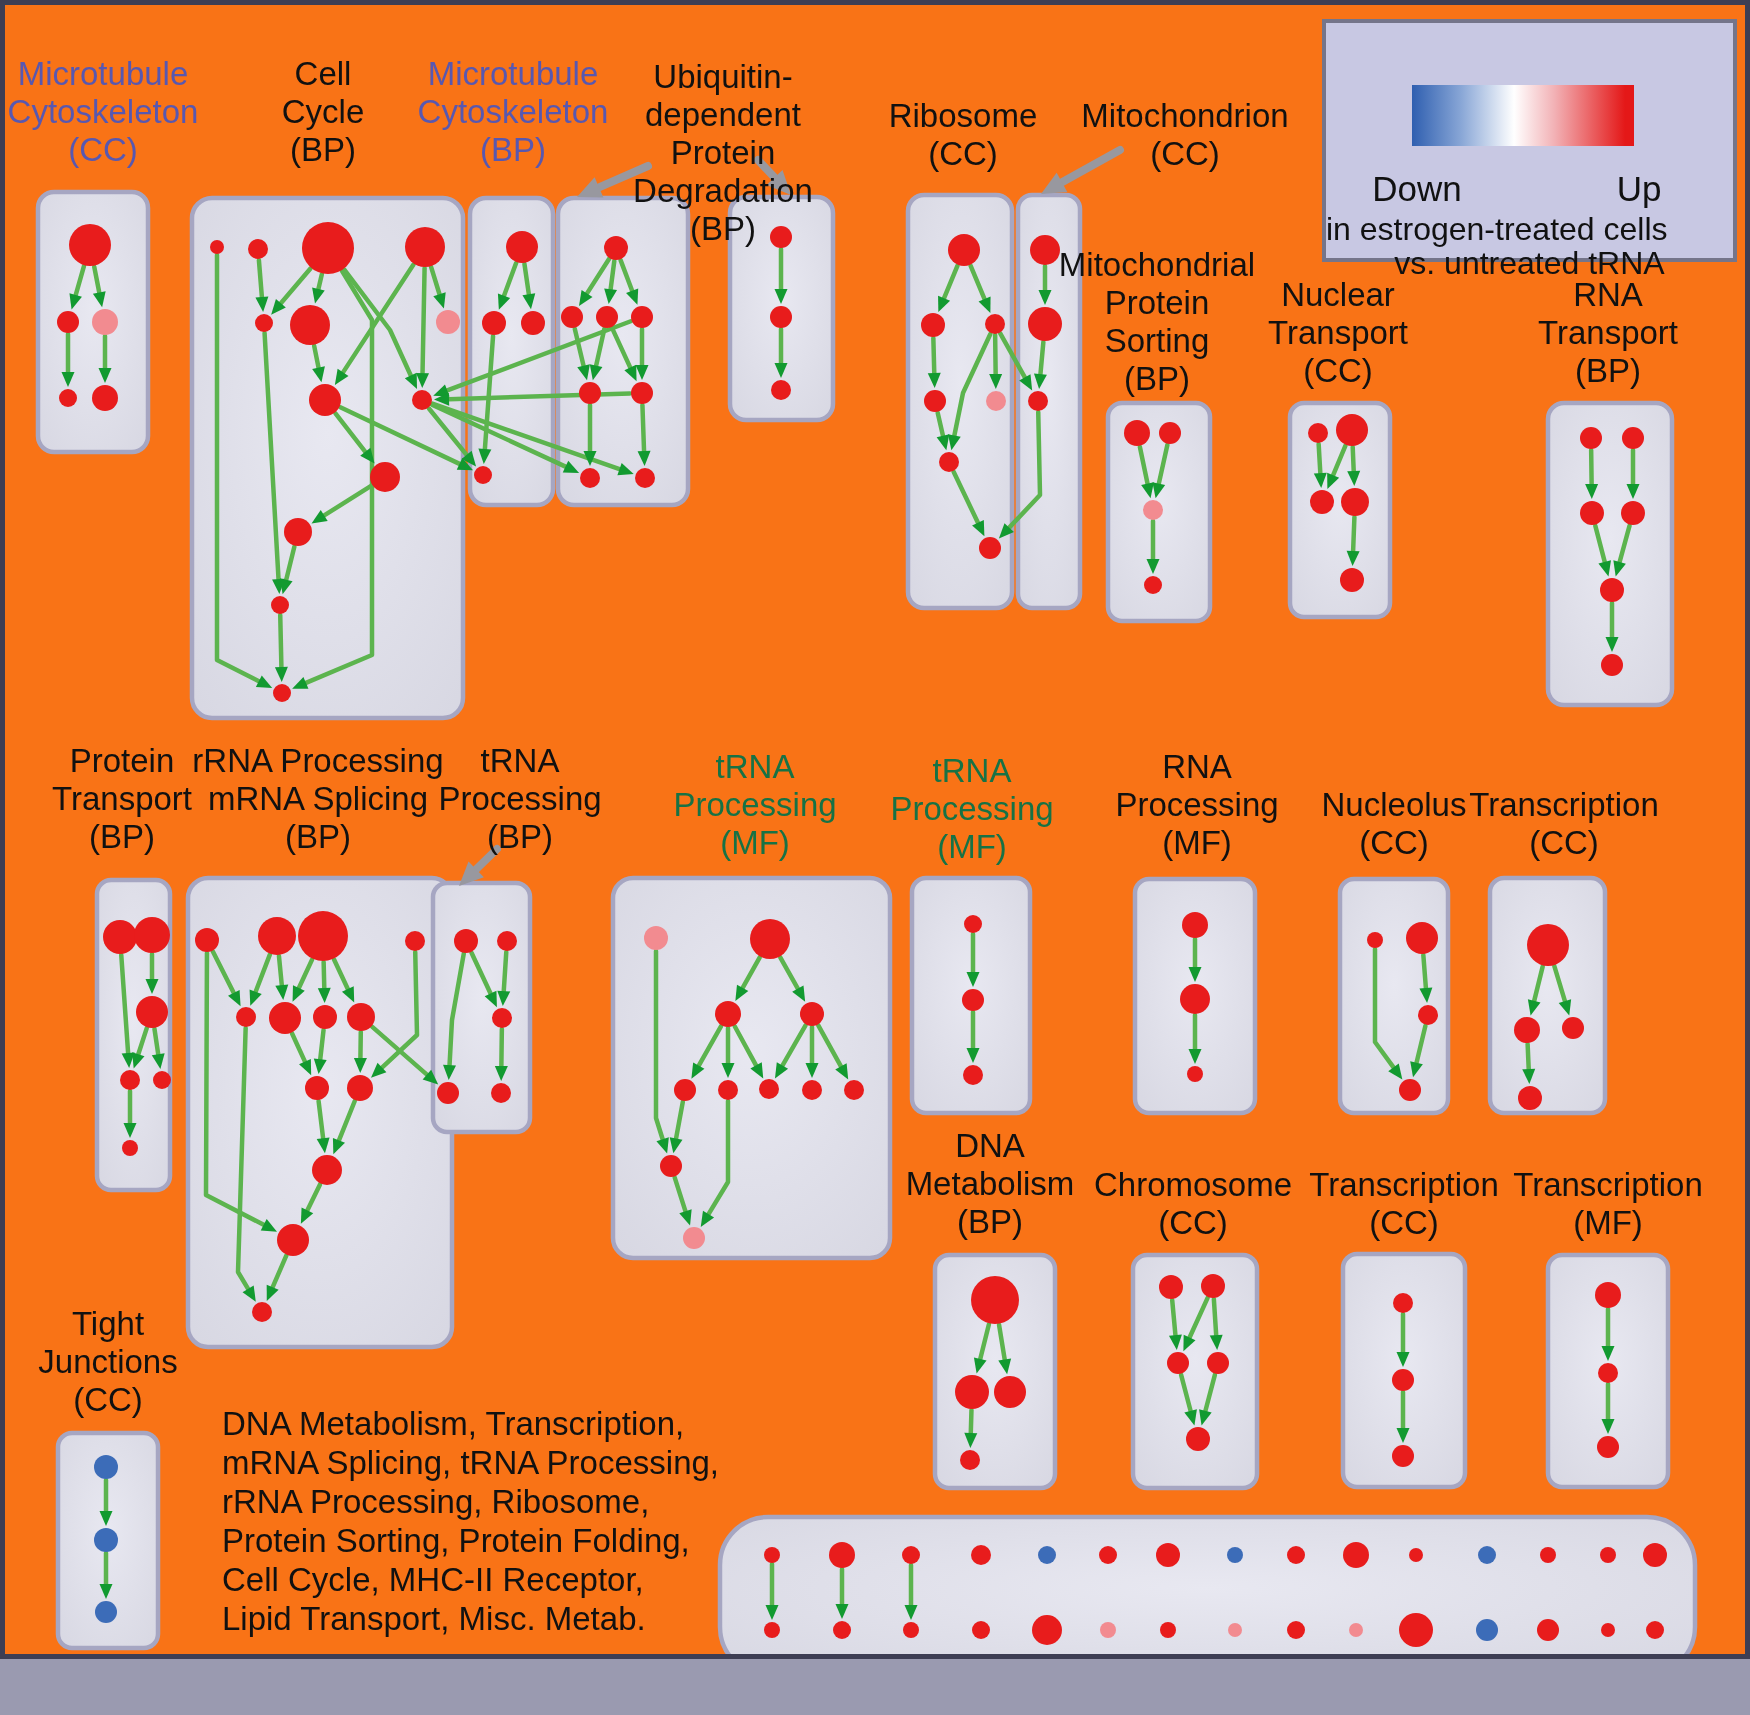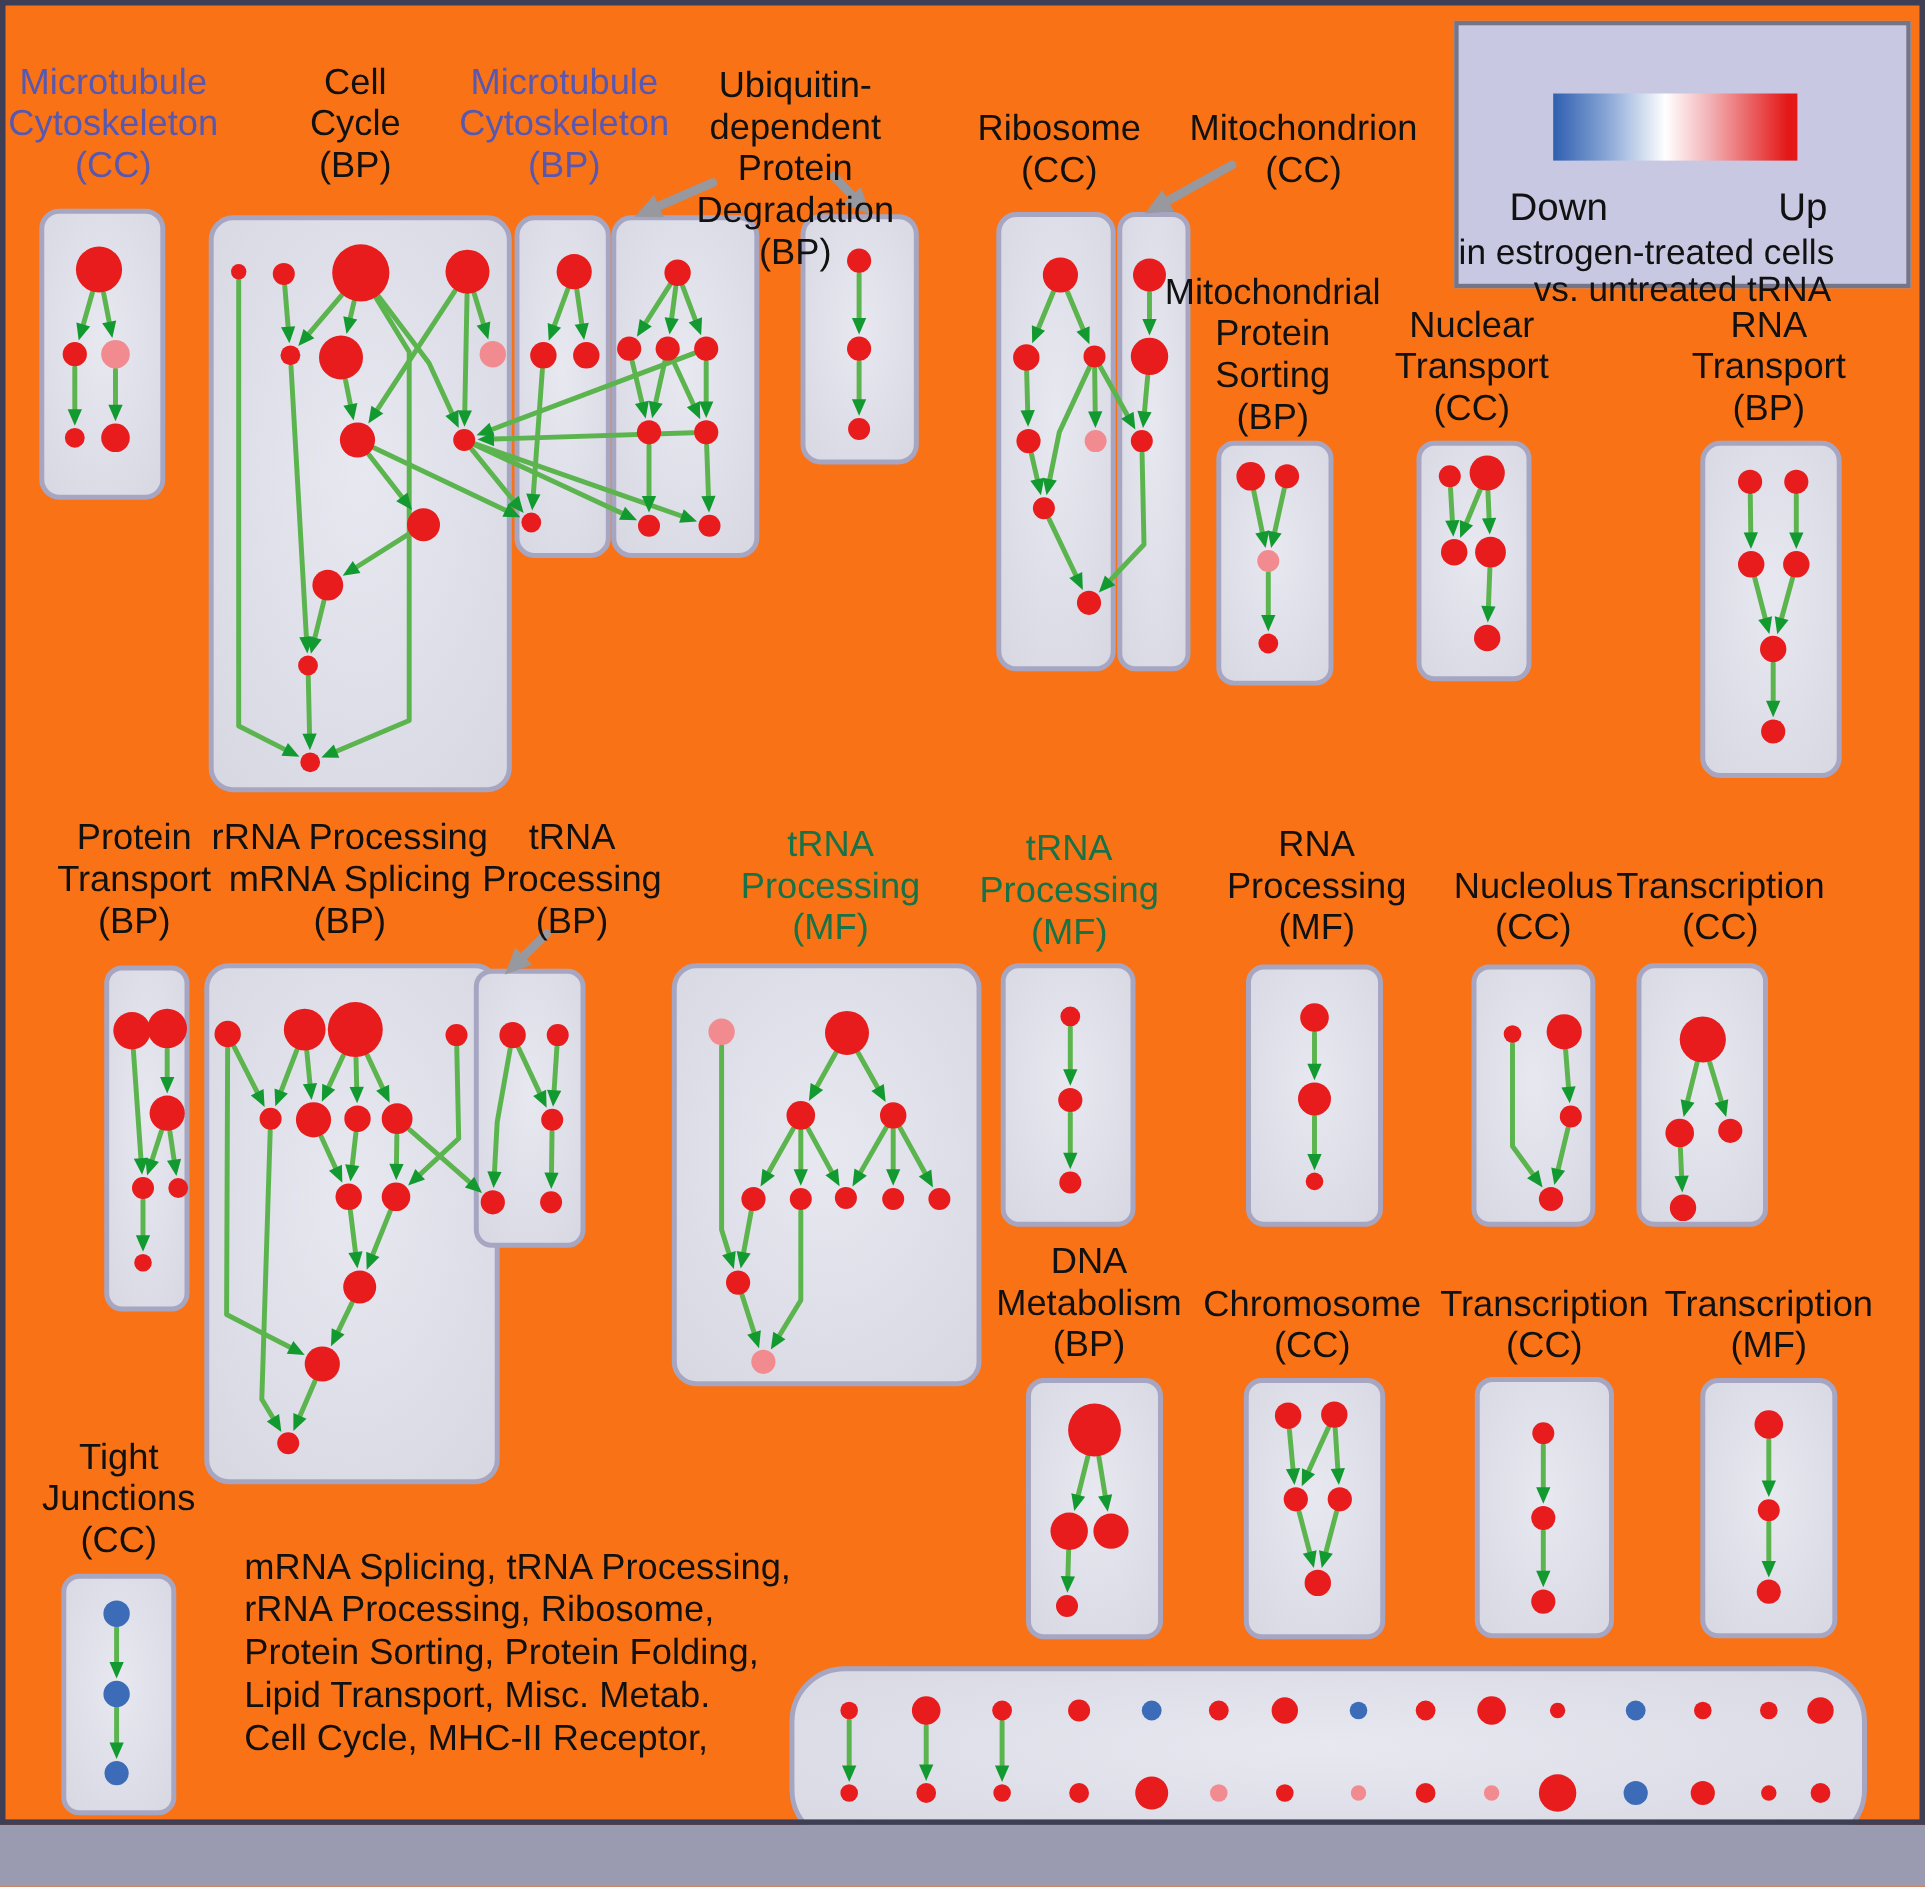--- a/index.html
+++ b/index.html
@@ -505,21 +505,22 @@
       <span>Down</span>
     </div>
     <div class="legend-up">
       <span>Up</span>
     </div>
     <div class="legend-sub1">in estrogen-treated cells</div>
     <div class="legend-sub2">vs. untreated tRNA</div>
   </div>
 
   <div class="annot">
+    <div>DNA Metabolism, Transcription,</div>
     <div>mRNA Splicing, tRNA Processing,</div>
     <div>rRNA Processing, Ribosome,</div>
     <div>Protein Sorting, Protein Folding,</div>
+    <div>Cell Cycle, MHC-II Receptor,</div>
     <div>Lipid Transport, Misc. Metab.</div>
-    <div>Cell Cycle, MHC-II Receptor,</div>
   </div>
 
   <div class="frame"></div>
 </div>
 
 </body></html>

